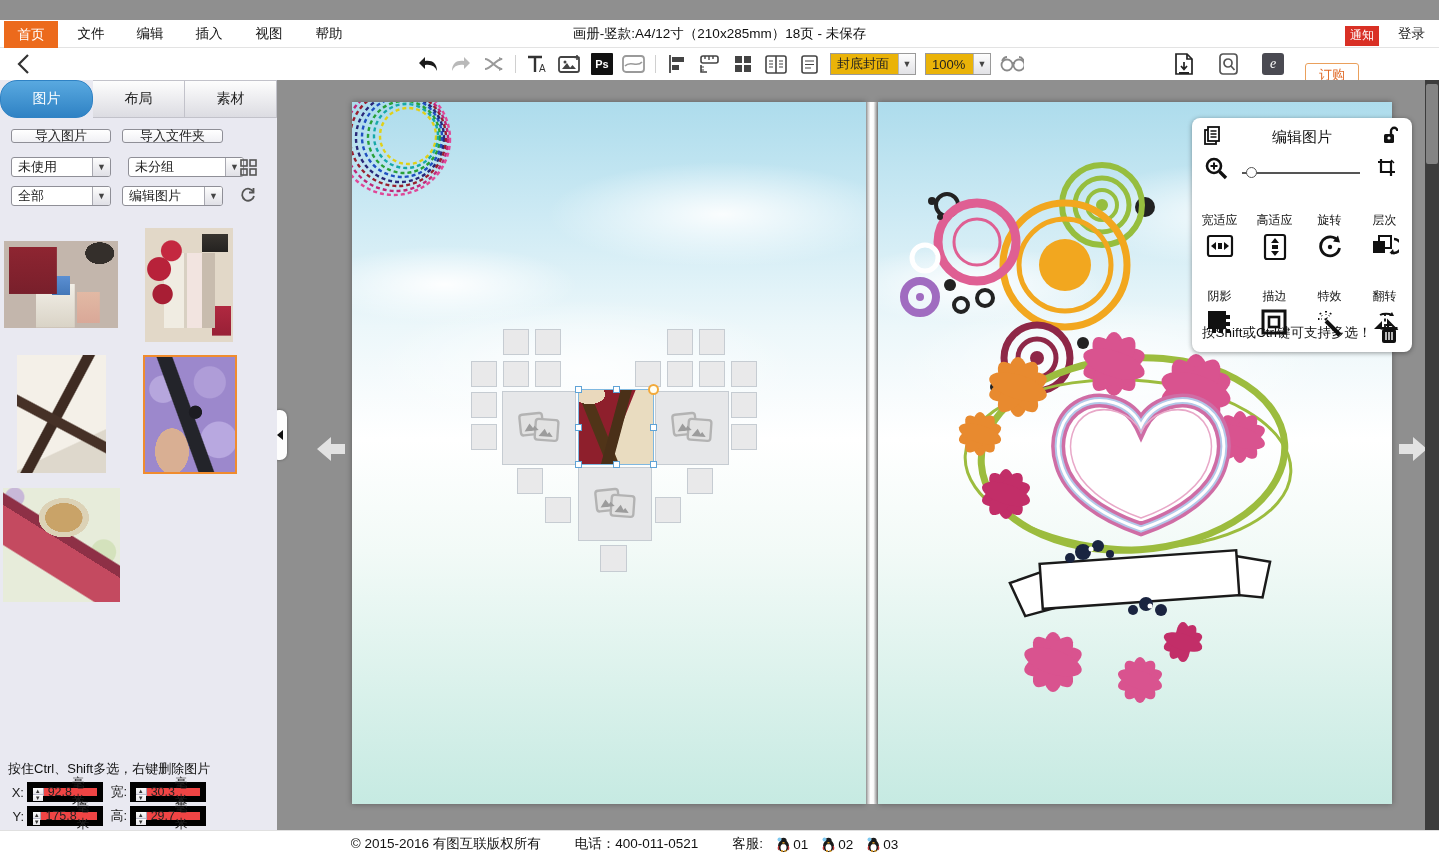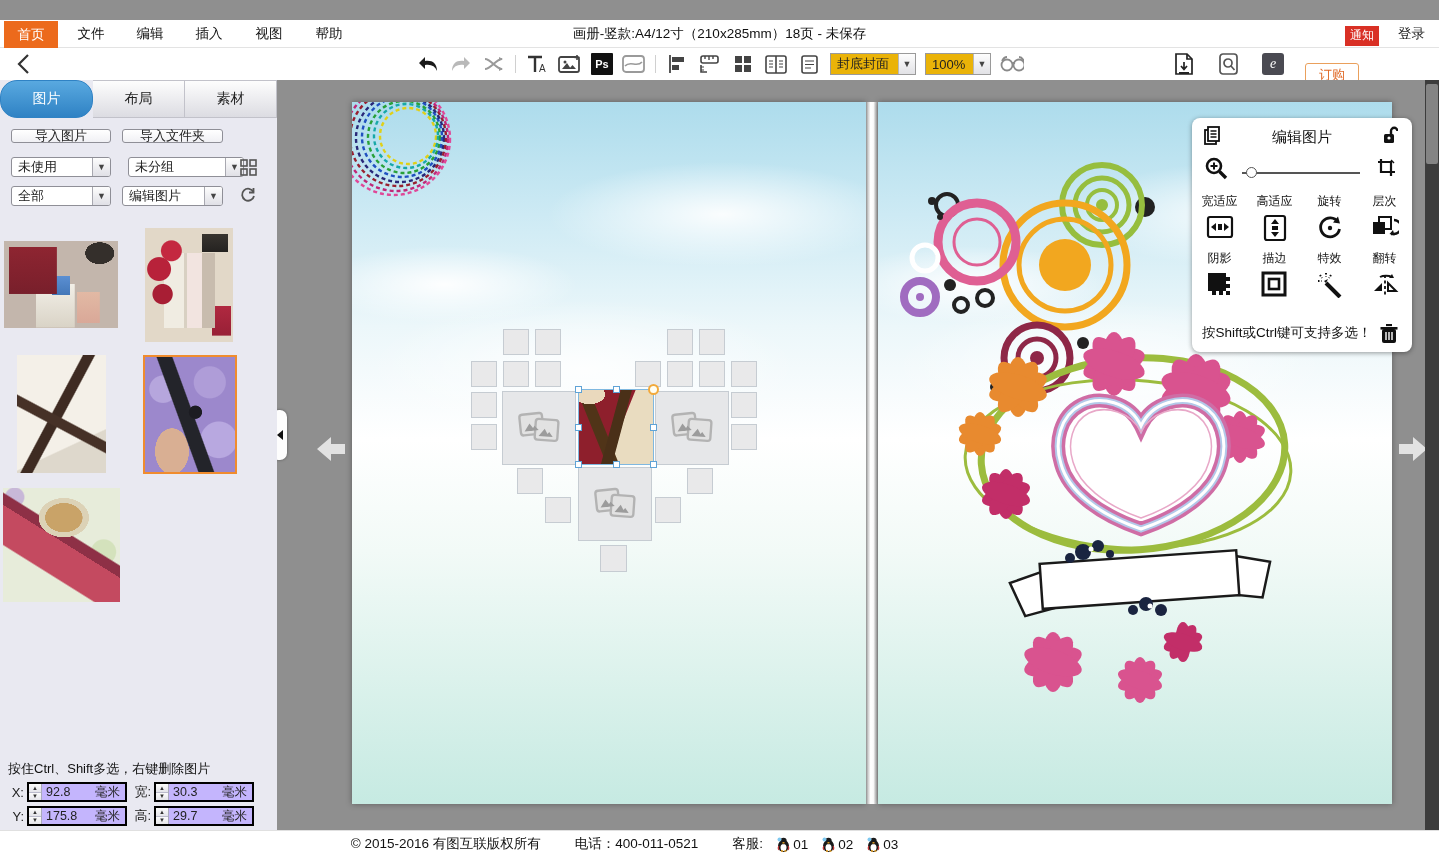--- a/index.html
+++ b/index.html
@@ -61,21 +61,21 @@
   .sel { position:absolute; height:20px; border:1px solid #8f8f97; border-radius:3px; background:#fff; display:flex; align-items:center; font-size:13px; }
   .sel .val { flex:1; padding:0 6px; white-space:nowrap; }
   .sel .drop { width:18px; height:100%; border-left:1px solid #a8a8b0; background:linear-gradient(#fdfdfd,#e0e0e6);
     display:flex; align-items:center; justify-content:center; font-size:9px; color:#444; border-radius:0 2px 2px 0; }
   .side-ico { position:absolute; width:20px; height:20px; display:flex; align-items:center; justify-content:center; }
   .thumb { position:absolute; background-repeat:no-repeat; }
   .thumb.selected { outline:2px solid #f08c2e; }
   .side-hint { position:absolute; left:8px; top:680px; font-size:13px; color:#111; }
   .pos-row { position:absolute; display:flex; align-items:center; }
   .pos-label { width:18px; text-align:right; margin-right:3px; font-size:13px; }
-  .pos-box { display:flex; align-items:center; border:2px solid #000000; background:#c4b5fd; height:20px; width:100px; }
+  .pos-box { display:flex; align-items:center; border:6px solid #000000; background:#ef4444; height:20px; width:76px; }
   .stepper { width:13px; height:100%; border-right:1px solid #aab; display:flex; flex-direction:column; }
   .stepper span { flex:1; display:flex; align-items:center; justify-content:center; font-size:6px; color:#333;
     background:linear-gradient(#fcfcfc,#e4e4ea); }
   .stepper span:first-child { border-bottom:1px solid #bbc; }
   .pos-val { flex:1; padding-left:4px; font-size:12.5px; }
   .pos-unit { padding-right:5px; font-size:12.5px; }
 
   
   .canvas { position:absolute; left:277px; top:80px; width:1162px; height:750px; background:#8f8f8f; overflow:hidden; }
   .page { position:absolute; top:22px; width:514px; height:702px;
@@ -108,21 +108,21 @@
     box-shadow:0 1px 5px rgba(0,0,0,.4); }
   .ep-title { position:absolute; left:0; right:0; top:10px; text-align:center; font-size:15px; color:#111; }
   .ep-copy { position:absolute; left:12px; top:8px; }
   .ep-lock { position:absolute; right:14px; top:8px; }
   .ep-zoom { position:absolute; left:13px; top:39px; }
   .ep-slider { position:absolute; left:50px; top:50px; width:118px; height:10px; }
   .ep-slider .track { position:absolute; left:0; top:4px; width:118px; height:2px; background:#555; }
   .ep-slider .knob { position:absolute; left:4px; top:-1px; width:11px; height:11px; border-radius:50%; background:#fff; border:1.5px solid #555; }
   .ep-crop { position:absolute; right:16px; top:40px; }
   .ep-grid { position:absolute; left:0; top:72px; width:220px; display:grid; grid-template-columns:repeat(4,1fr); row-gap:2px; }
-  .ep-tool { display:flex; flex-direction:column; align-items:center; gap:4px; padding:3px 0; }
+  .ep-tool { display:flex; flex-direction:column; align-items:center; gap:4px; padding:3px 0;margin-top:19px; }
   .ep-tool .lbl { font-size:12px; color:#111; }
   .ep-hint { position:absolute; left:10px; bottom:10px; font-size:13.5px; color:#111; }
   .ep-trash { position:absolute; right:14px; bottom:8px; }
 
   
   .collapse-pill { position:absolute; left:-5px; top:330px; width:15px; height:50px; background:#fdfdfd; border-radius:7px;
     box-shadow:0 0 3px rgba(0,0,0,.4); display:flex; align-items:center; justify-content:center; }
   .collapse-pill::after { content:""; width:0; height:0; border-top:5px solid transparent; border-bottom:5px solid transparent; border-right:6px solid #111; }
   .vscroll { position:absolute; right:0; top:0; width:14px; height:750px; background:#3c3c3c; }
   .vscroll .thumb { position:absolute; left:1px; top:4px; width:12px; height:80px; background:#848484; border-radius:2px; }

